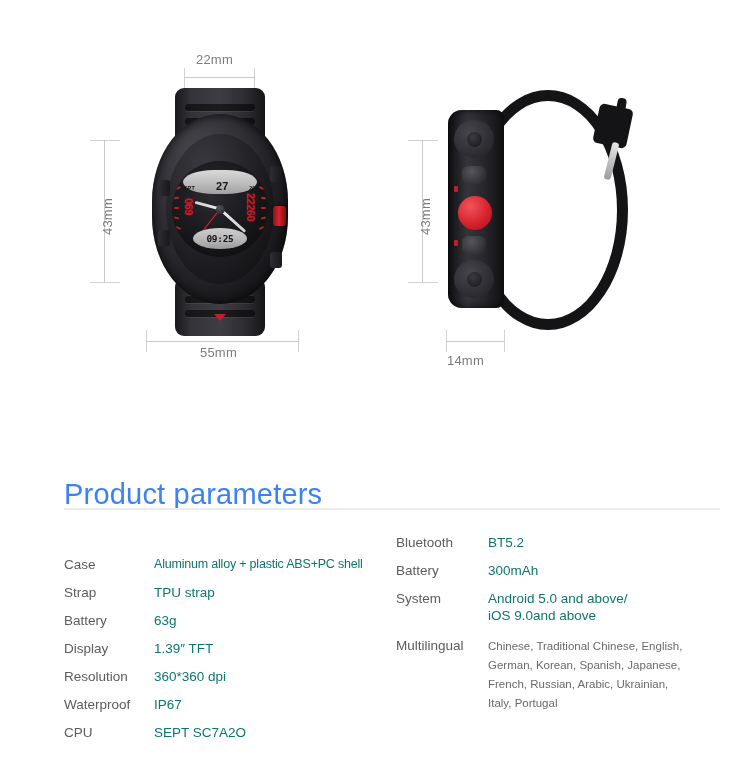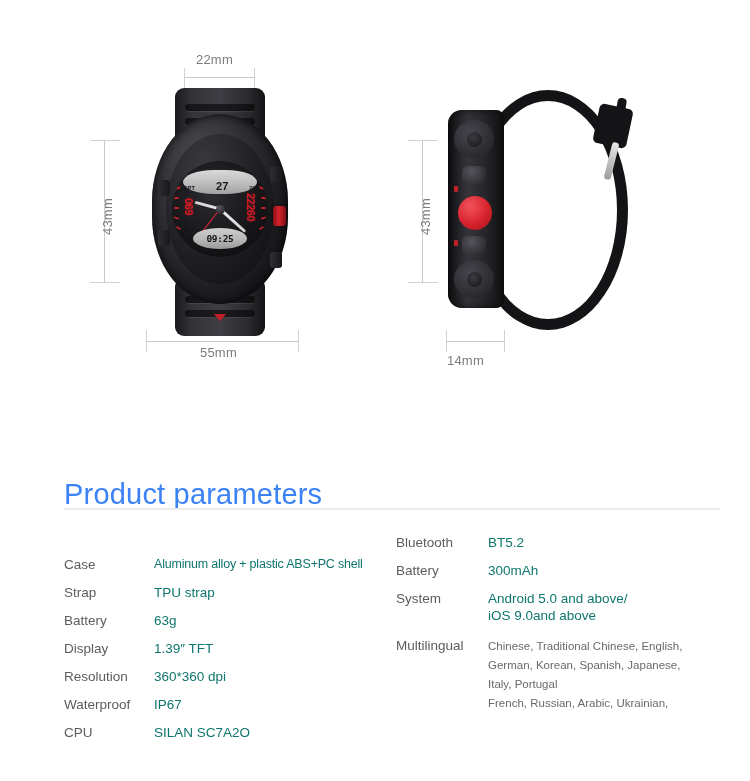--- a/index.html
+++ b/index.html
@@ -500,21 +500,21 @@
   <div class="spec-row">
     <span class="spec-key">Resolution</span>
     <span class="spec-val">360*360 dpi</span>
   </div>
   <div class="spec-row">
     <span class="spec-key">Waterproof</span>
     <span class="spec-val">IP67</span>
   </div>
   <div class="spec-row">
     <span class="spec-key">CPU</span>
-    <span class="spec-val">SILAN SC7A2O</span>
+    <span class="spec-val">SEPT SC7A2O</span>
   </div>
 </div>
 
 <div class="spec-col" id="spec-col-right">
   <div class="spec-row">
     <span class="spec-key">Bluetooth</span>
     <span class="spec-val">BT5.2</span>
   </div>
   <div class="spec-row">
     <span class="spec-key">Battery</span>
@@ -525,17 +525,17 @@
     <span class="spec-val">
       <span class="line">Android 5.0 and above/</span>
       <span class="line">iOS  9.0and above</span>
     </span>
   </div>
   <div class="spec-row" style="margin-top:13px;">
     <span class="spec-key">Multilingual</span>
     <span class="spec-val langs">
       <span class="line">Chinese, Traditional Chinese, English,</span>
       <span class="line">German, Korean, Spanish, Japanese,</span>
+      <span class="line">French,  Russian,  Arabic,  Ukrainian,</span>
       <span class="line">Italy, Portugal</span>
-      <span class="line">French,  Russian,  Arabic,  Ukrainian,</span>
     </span>
   </div>
 </div>
 
 </body></html>

